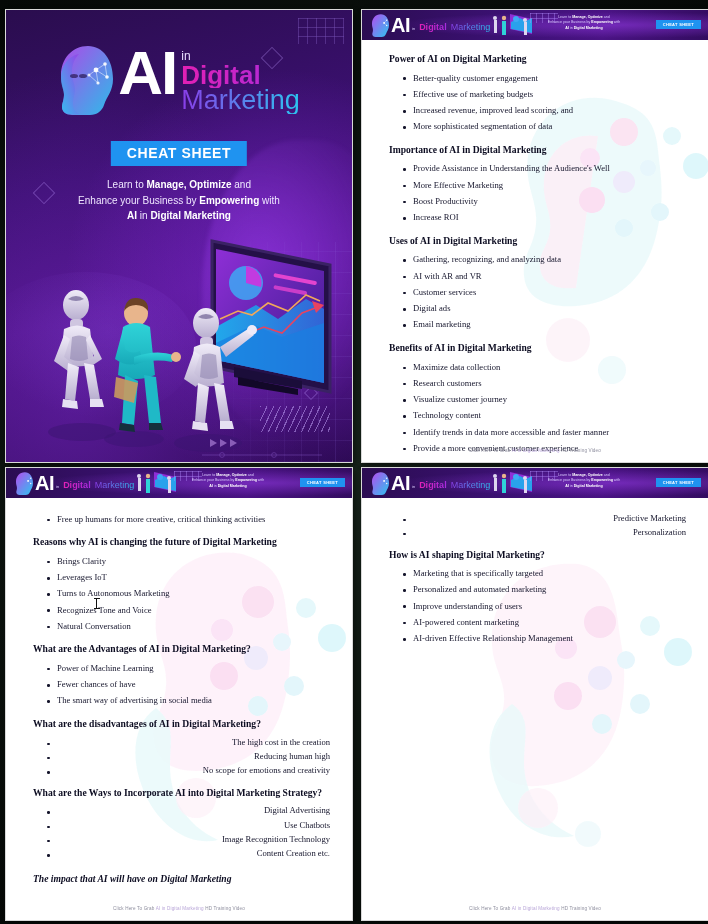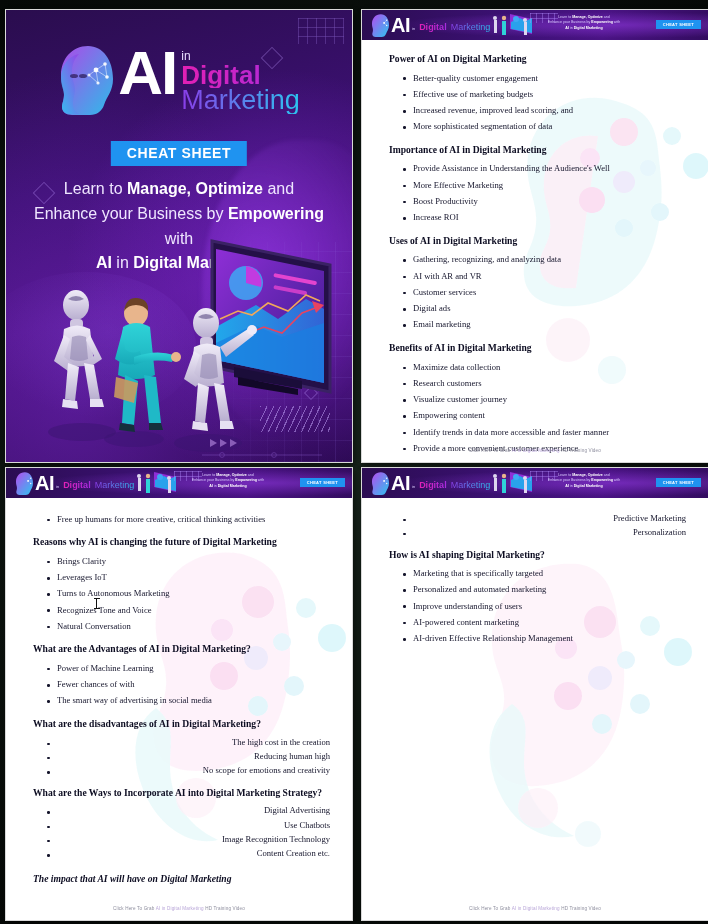--- a/index.html
+++ b/index.html
@@ -113,21 +113,21 @@
     background: #1f93f0; color: #fff;
     font-family: "Liberation Sans", sans-serif;
     font-weight: 700; font-size: 14px; letter-spacing: .6px;
     padding: 4px 16px 5px;
   }
 
   .subtitle {
     position: absolute; left: 24px; right: 24px; top: 167px;
     text-align: center;
     font-family: "Liberation Sans", sans-serif;
-    font-size: 16px; line-height: 1.55; color: #efe6ff;
+    font-size: 10px; line-height: 1.55; color: #efe6ff;
   }
   .subtitle b { font-weight: 700; color: #ffffff; }
 
   .cover-art { position: absolute; left: 0; right: 0; bottom: 0; height: 235px; }
 
   
   .mini-header {
     position: relative; height: 30px; width: 100%;
     background:
       radial-gradient(ellipse at 72% 50%, rgba(150,60,230,.55), rgba(60,15,110,0) 62%),
@@ -457,21 +457,21 @@
             <li>Customer services</li>
             <li>Digital ads</li>
             <li>Email marketing</li>
           </ul>
 
           <h2 class="sec">Benefits of AI in Digital Marketing</h2>
           <ul class="bl">
             <li>Maximize data collection</li>
             <li>Research customers</li>
             <li>Visualize customer journey</li>
-            <li>Empowering content</li>
+            <li>Technology content</li>
             <li>Identify trends in data more accessible and faster manner</li>
             <li>Provide a more convenient customer experience</li>
           </ul>
         </div>
 
         <div class="footer">
           <span>Click Here To Grab </span><span class="hl">AI in Digital Marketing</span><span>  HD Training Video</span>
         </div>
       </div>
     </div>
@@ -538,21 +538,21 @@
             <li>Brings Clarity</li>
             <li>Leverages IoT</li>
             <li>Turns to Autonomous Marketing</li>
             <li>Recognizes Tone and Voice</li>
             <li>Natural Conversation</li>
           </ul>
 
           <h2 class="sec">What are the Advantages of AI in Digital Marketing?</h2>
           <ul class="bl">
             <li>Power of Machine Learning</li>
-            <li>Fewer chances of with</li>
+            <li>Fewer chances of have</li>
             <li>The smart way of advertising in social media</li>
           </ul>
 
           <h2 class="sec">What are the disadvantages of AI in Digital Marketing?</h2>
           <ul class="bl tight">
             <li>The high cost in the creation</li>
             <li>Reducing human high</li>
             <li>No scope for emotions and creativity</li>
           </ul>
 

